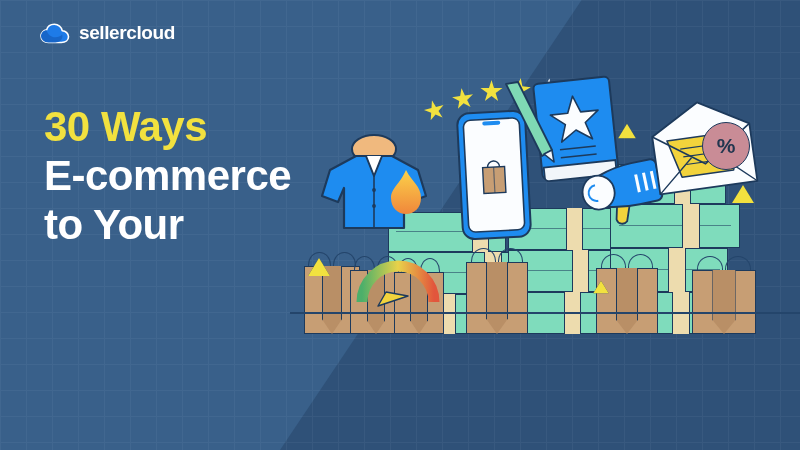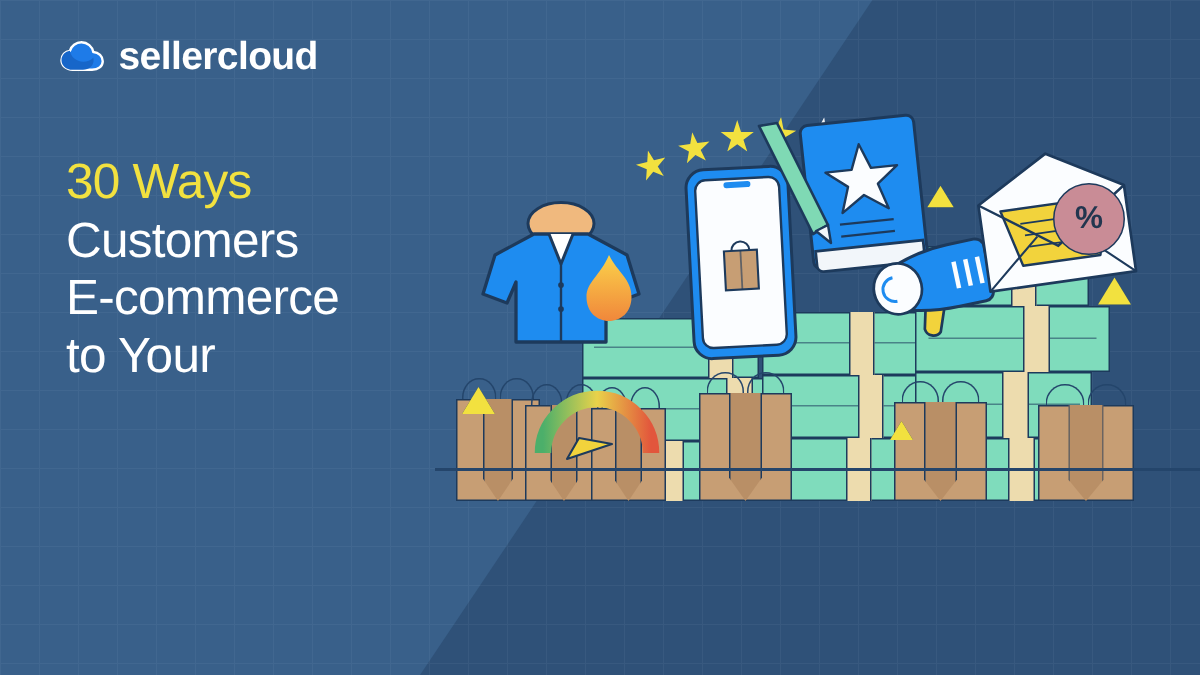--- a/index.html
+++ b/index.html
@@ -12,25 +12,25 @@
   .bg-left{position:absolute;inset:0;background:#39608a;}
   .bg-right{position:absolute;top:0;right:0;width:520px;height:450px;background:#2f5178;
             clip-path:polygon(58% 0,100% 0,100% 100%,0 100%);}
   .bg-grid{position:absolute;inset:0;opacity:.055;
      background-image:linear-gradient(to right,#cfe1f2 1px,transparent 1px),
                       linear-gradient(to bottom,#cfe1f2 1px,transparent 1px);
      background-size:26px 26px;}
 
   
   .logo{position:absolute;left:40px;top:22px;display:flex;align-items:center;gap:9px;}
-  .logo-text{color:#ffffff;font-size:26px;font-weight:700;letter-spacing:-.4px;}
+  .logo-text{color:#ffffff;font-size:19px;font-weight:700;letter-spacing:-.4px;}
 
   
   .headline{position:absolute;left:44px;top:102px;line-height:1.17;}
-  .hl-line{font-size:33px;font-weight:400;color:#ffffff;letter-spacing:-.5px;white-space:nowrap;}
+  .hl-line{font-size:42px;font-weight:700;color:#ffffff;letter-spacing:-.5px;white-space:nowrap;}
   .hl-line.accent{color:#F2E13F;}
 
   
   .art{position:absolute;left:280px;top:60px;width:520px;height:330px;}
   .ground{position:absolute;left:10px;bottom:76px;width:510px;height:2px;background:#24456b;}
 
   .obj{position:absolute;}
 
   
   .stack{position:absolute;}
@@ -80,21 +80,20 @@
       <svg width="30" height="21" viewBox="0 0 30 21">
         <path d="M8.4 19.5C4.0 19.5 1 16.6 1 13.1c0-3.2 2.4-5.8 5.6-6.2C7.5 3.6 10.6 1.2 14.3 1.2c4.0 0 7.3 2.8 7.9 6.5 3.6.2 6.3 2.9 6.3 6.1 0 3.4-3.0 5.7-7.1 5.7z" fill="#1E7BE8" stroke="#ffffff" stroke-width="1.6" stroke-linejoin="round"></path>
         <path d="M8.4 19.5C4.0 19.5 1 16.6 1 13.1c0-3.2 2.4-5.8 5.6-6.2 .6 4.1 4.3 7.3 8.9 7.3 2.6 0 5.0-1.0 6.7-2.7 .1 .6 .2 1.2 .2 1.8 0 3.4-3.0 6.2-7.1 6.2z" fill="#1766C9"></path>
       </svg>
     </span>
     <span class="logo-text">sellercloud</span>
   </div>
 
   <div class="headline">
     <div class="hl-line accent">30 Ways</div>
-    <div class="hl-line">Customers</div>
     <div class="hl-line">E-commerce</div>
     <div class="hl-line">to Your</div>
   </div>
 
   <div class="art">
 
     <div class="stack" style="left:108px;top:152px;width:136px;height:122px;">
       <div class="bill" style="top:0;width:118px;height:40px;"></div>
       <div class="band" style="left:84px;top:0;width:17px;height:40px;"></div>
       <div class="bill" style="top:40px;width:136px;height:42px;"></div>

